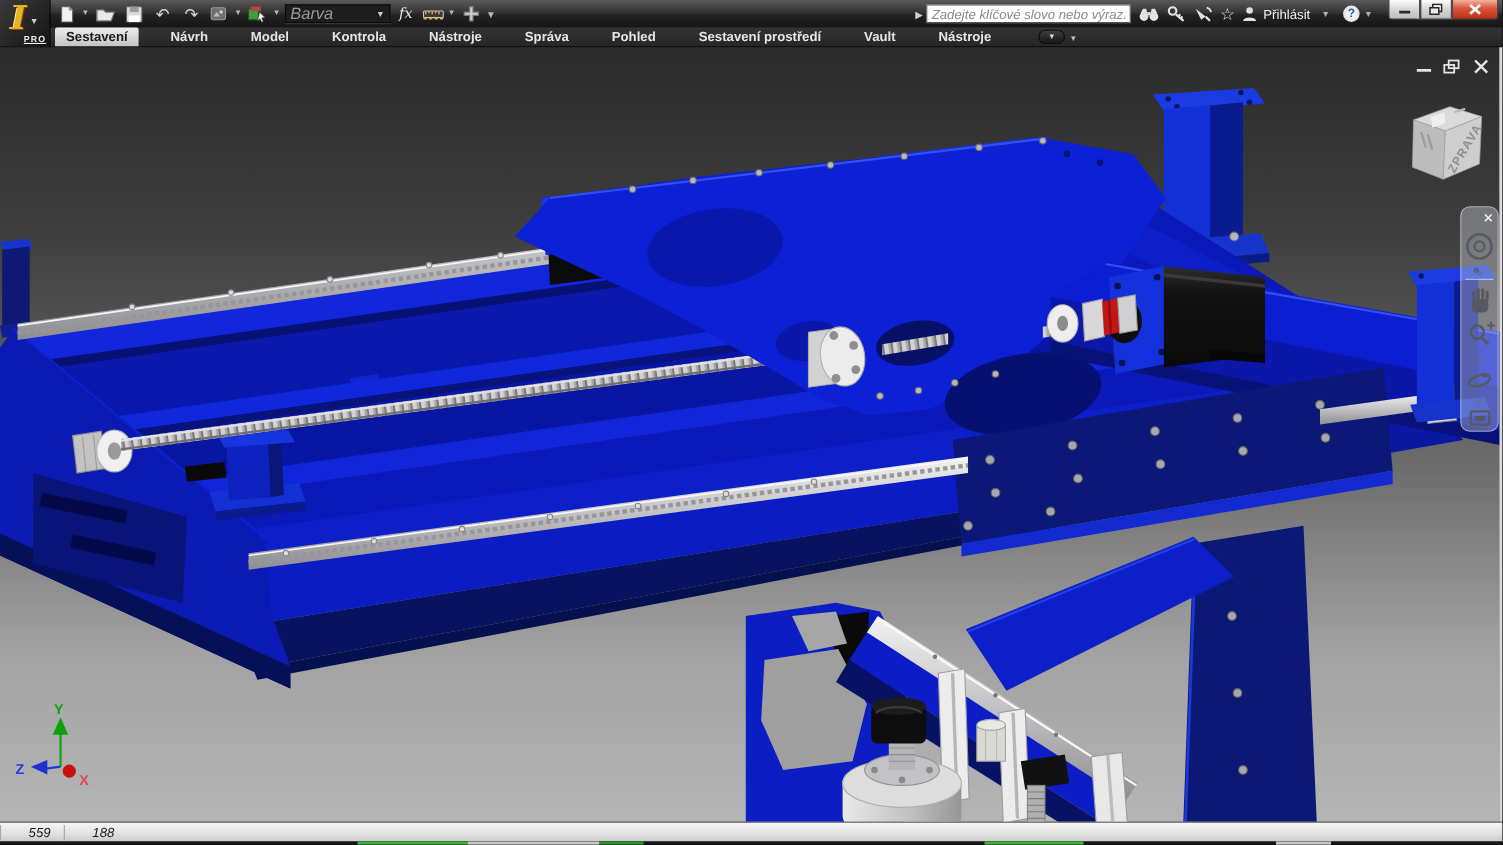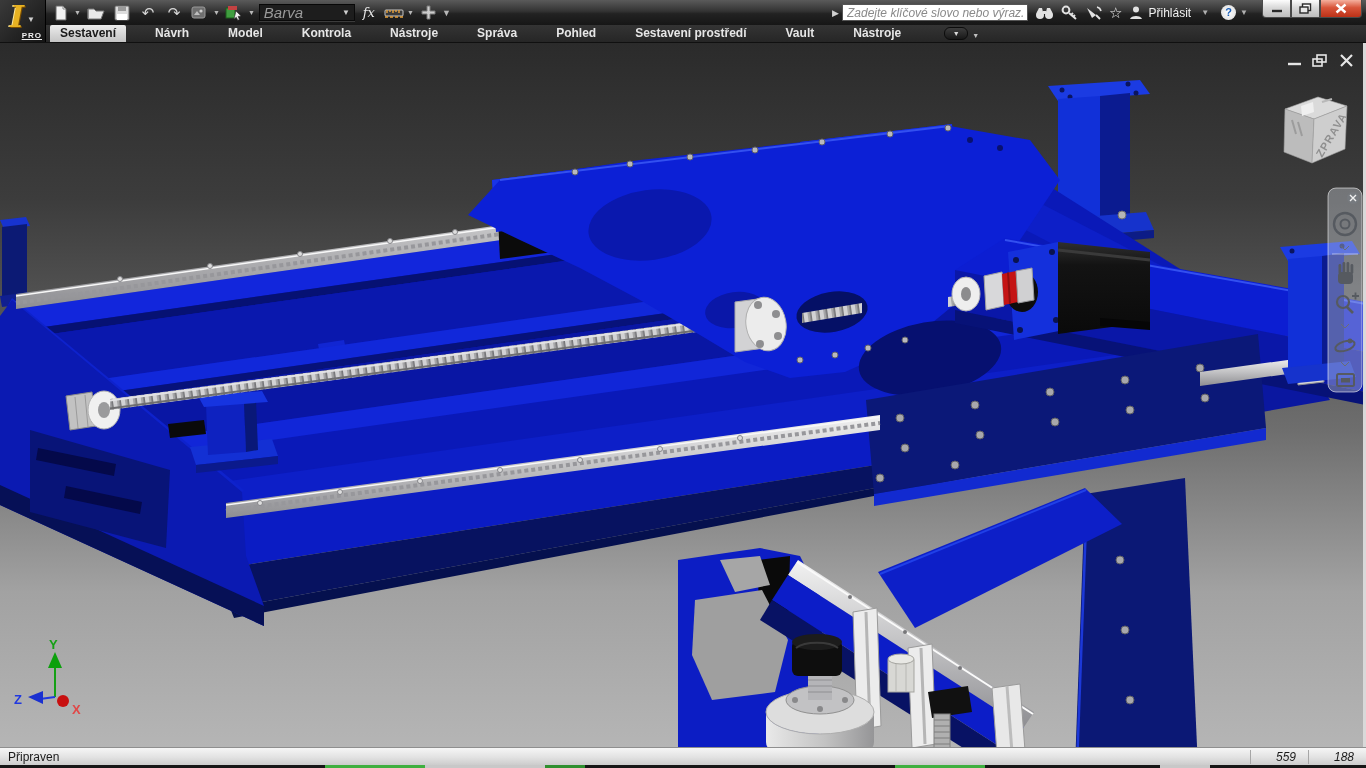--- a/index.html
+++ b/index.html
@@ -582,21 +582,20 @@
         <path d="M55 697 L40 699" stroke="#2038e0" stroke-width="2"></path>
         <polygon points="28,697 43,691 43,704" fill="#1a30d0"></polygon>
         <text x="14" y="704" fill="#2038e0">Z</text>
         <circle cx="63" cy="701" r="6" fill="#c81010"></circle>
         <text x="72" y="714" fill="#e04848">X</text>
       </g>
     </svg>
   </div>
 
   <div class="statusbar">
-    <span class="status-msg">Připraven</span>
     <span class="scell">559</span>
     <span class="scell">188</span>
   </div>
 
   <div class="sliver">
     <span class="seg" style="left:325px;width:100px;background:#3faf3f;"></span>
     <span class="seg" style="left:425px;width:120px;background:#c8c8c8;"></span>
     <span class="seg" style="left:545px;width:40px;background:#2f8f2f;"></span>
     <span class="seg" style="left:895px;width:90px;background:#3faf3f;"></span>
     <span class="seg" style="left:1160px;width:50px;background:#c8c8c8;"></span>

